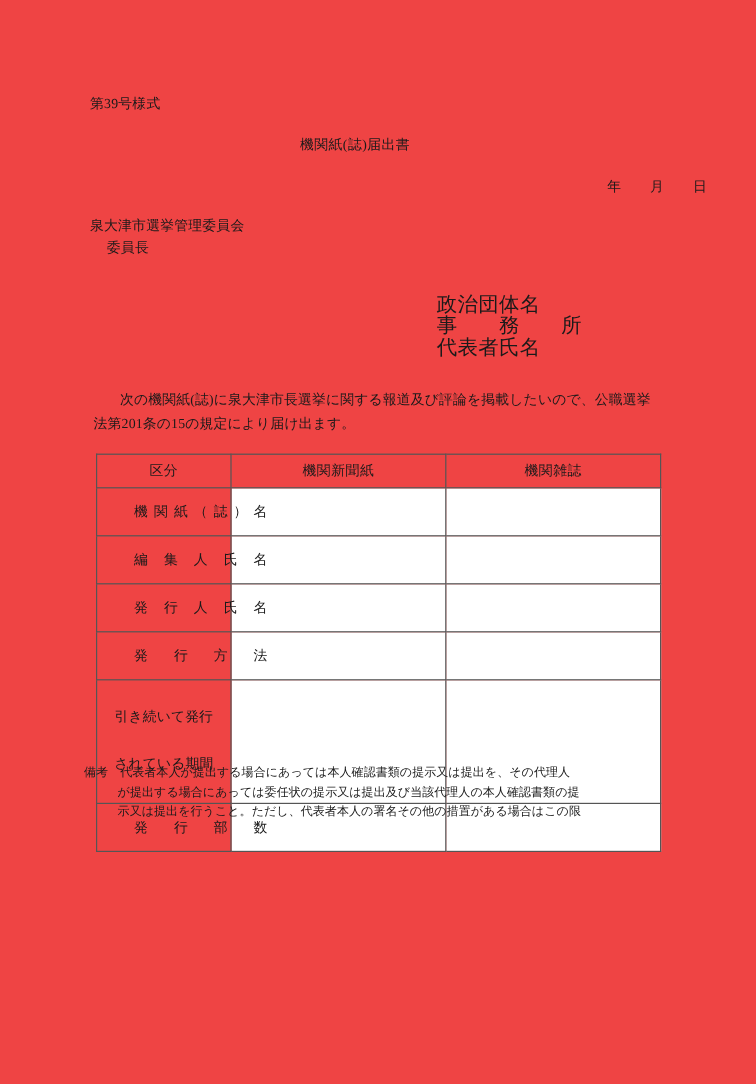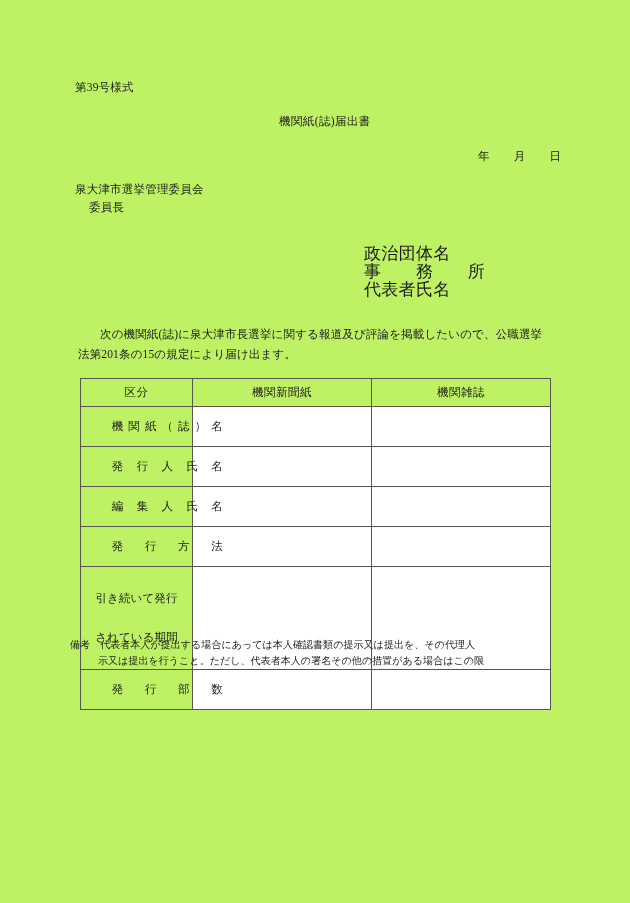--- a/index.html
+++ b/index.html
@@ -12,48 +12,48 @@
     height: 903px;
     position: relative;
     font-family: "Liberation Serif", "DejaVu Serif", serif;
     color: #1a1a1a;
     -webkit-font-smoothing: antialiased;
   }
 
   .page {
     position: absolute;
     inset: 0;
-    background: #bef264;
+    background: #ef4444;
   }
 
   
   .t {
     position: absolute;
     font-size: 11.5px;
     line-height: 1.45;
     white-space: pre;
     letter-spacing: 0.2px;
   }
 
   
   #form-number {
     left: 75px;
     top: 79px;
   }
 
   
   #doc-title {
-    left: 279px;
+    left: 250px;
     top: 113px;
     letter-spacing: 0.4px;
   }
 
   
   #date-line {
-    left: 478px;
+    left: 506px;
     top: 148px;
     letter-spacing: 0.4px;
   }
 
   
   #addressee {
     left: 75px;
     top: 181px;
     font-family: Liberation Serif, serif;
   }
@@ -207,28 +207,28 @@
     <tbody>
       <tr class="r-tall">
         <td class="row-label">
           <span class="spread">機関紙（誌）名</span>
         </td>
         <td class="cell-blank"></td>
         <td class="cell-blank"></td>
       </tr>
       <tr class="r-tall">
         <td class="row-label">
+          <span class="spread">編集人氏名</span>
+        </td>
+        <td class="cell-blank"></td>
+        <td class="cell-blank"></td>
+      </tr>
+      <tr class="r-tall">
+        <td class="row-label">
           <span class="spread">発行人氏名</span>
-        </td>
-        <td class="cell-blank"></td>
-        <td class="cell-blank"></td>
-      </tr>
-      <tr class="r-tall">
-        <td class="row-label">
-          <span class="spread">編集人氏名</span>
         </td>
         <td class="cell-blank"></td>
         <td class="cell-blank"></td>
       </tr>
       <tr class="r-tall">
         <td class="row-label">
           <span class="spread">発行方法</span>
         </td>
         <td class="cell-blank"></td>
         <td class="cell-blank"></td>
@@ -246,16 +246,17 @@
           <span class="spread">発行部数</span>
         </td>
         <td class="cell-blank"></td>
         <td class="cell-blank"></td>
       </tr>
     </tbody>
   </table>
 
   <div class="remarks">
     <div class="line">備考　代表者本人が提出する場合にあっては本人確認書類の提示又は提出を、その代理人</div>
+    <div class="line hang">が提出する場合にあっては委任状の提示又は提出及び当該代理人の本人確認書類の提</div>
     <div class="line hang">示又は提出を行うこと。ただし、代表者本人の署名その他の措置がある場合はこの限</div>
   </div>
 
 </div>
 
 </body></html>

